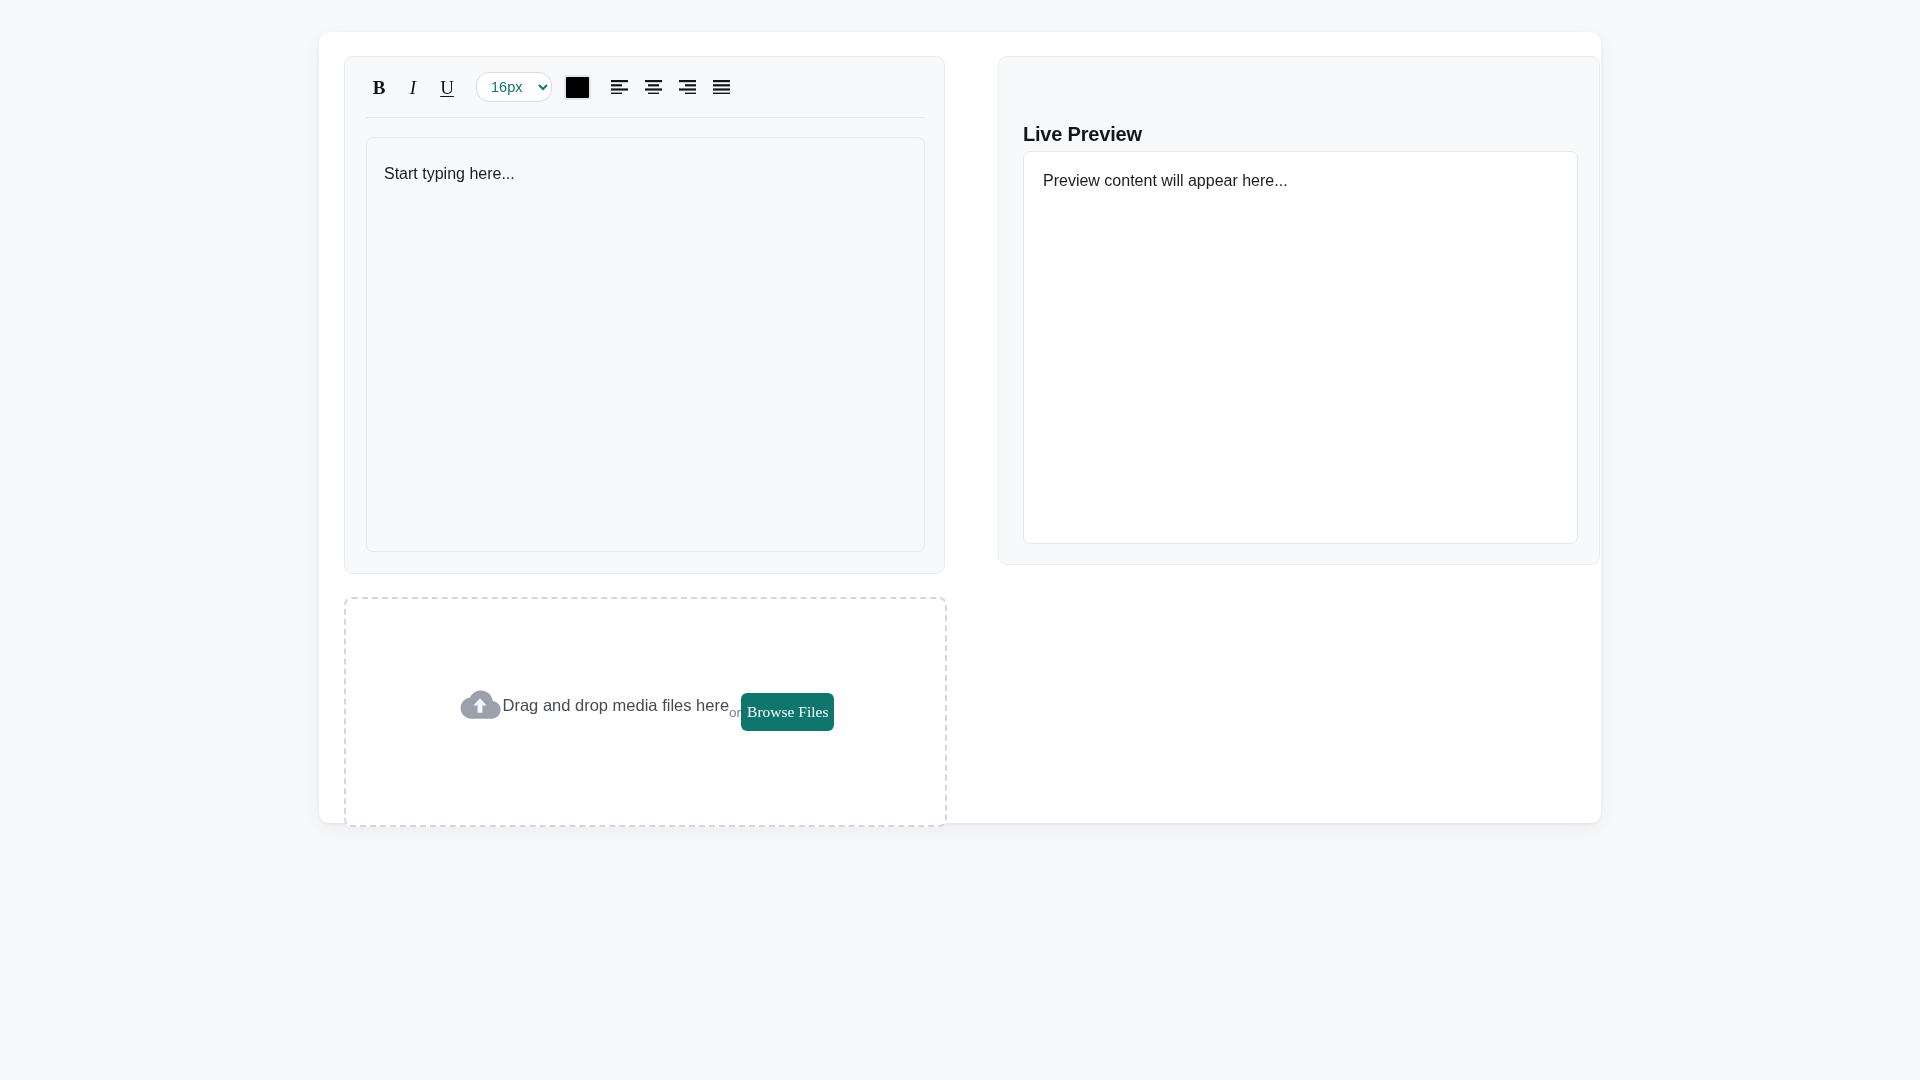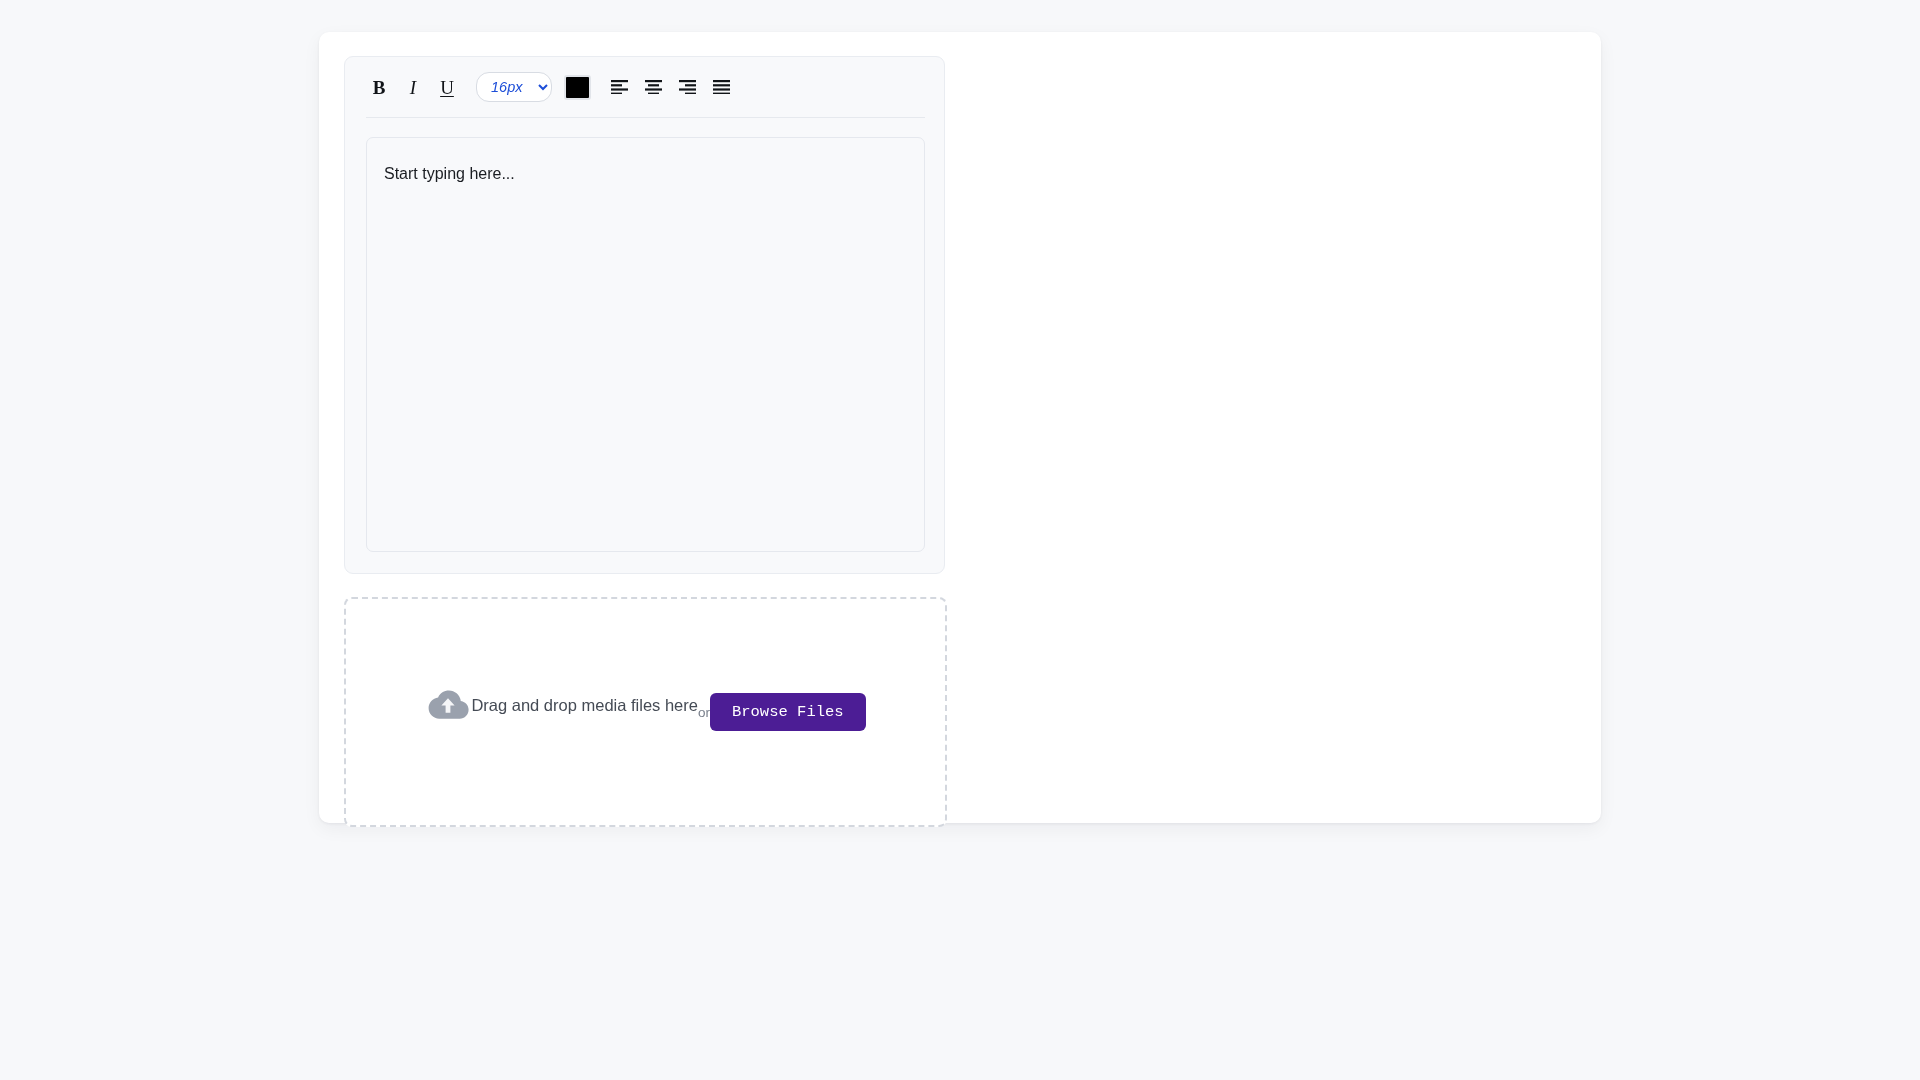--- a/index.html
+++ b/index.html
@@ -75,26 +75,25 @@
   .tb-btn.underline { font-family: "Liberation Serif", serif; font-size: 19px; text-decoration: underline; text-underline-offset: 2px; }
 
   .font-size-select {
     height: 30px;
     margin-left: 8px;
     margin-right: 4px;
     padding: 0 6px 0 10px;
     min-width: 76px;
     font-family: "Liberation Sans", sans-serif;
     font-size: 14.5px;
-    color: #1d4ed8;
+    color: #0f766e;
     background: #ffffff;
     border: 1px solid #d8dce3;
     border-radius: 13px;
     cursor: pointer;
-    font-style: italic;
   }
 
   .color-swatch {
     width: 27px;
     height: 25px;
     margin-right: 7px;
     border: 2px solid #e2e5ea;
     border-radius: 3px;
     background: #000000;
     cursor: pointer;
@@ -188,27 +187,27 @@
     font-size: 16.5px;
     color: #454b55;
     margin-bottom: 13px;
   }
   .dz-or {
     font-size: 13.5px;
     color: #7a818d;
     margin-bottom: 0;
   }
   .browse-btn {
-    font-family: Liberation Mono, monospace;
+    font-family: Liberation Serif, serif;
     font-size: 15.5px;
     color: #ffffff;
-    background: #4c1d95;
+    background: #0f766e;
     border: none;
     border-radius: 6px;
-    padding: 10px 22px;
+    padding: 10px 6px;
     cursor: pointer;
   }
 </style>
 </head>
 <body>
 
 <div class="app-card">
 
   <div class="columns">
 
@@ -265,20 +264,26 @@
         </button>
       </div>
 
       <div class="toolbar-divider"></div>
 
       <div class="editor-area">
         <div class="editor-placeholder">Start typing here...</div>
       </div>
     </div>
 
+    <div class="preview-panel">
+      <div class="preview-title">Live Preview</div>
+      <div class="preview-surface">
+        <div class="preview-placeholder">Preview content will appear here...</div>
+      </div>
+    </div>
   </div>
 
   <div class="dropzone">
 
     <svg class="cloud-icon" width="46" height="36" viewBox="0 0 46 36" fill="#9aa1ad">
       <path d="M35.8 13.6C34.7 7.9 29.8 3.6 23.9 3.6c-4.7 0-8.8 2.7-10.8 6.8C7.8 11 3.6 15.5 3.6 21
                c0 5.9 4.8 10.7 10.7 10.7h20.4c4.9 0 8.9-4 8.9-8.9 0-4.7-3.6-8.5-8.2-8.9z"></path>
       <path d="M23 11.2l6.6 7.2h-4.2v7.3h-4.8v-7.3h-4.2z" fill="#f5f6f8"></path>
     </svg>
 

